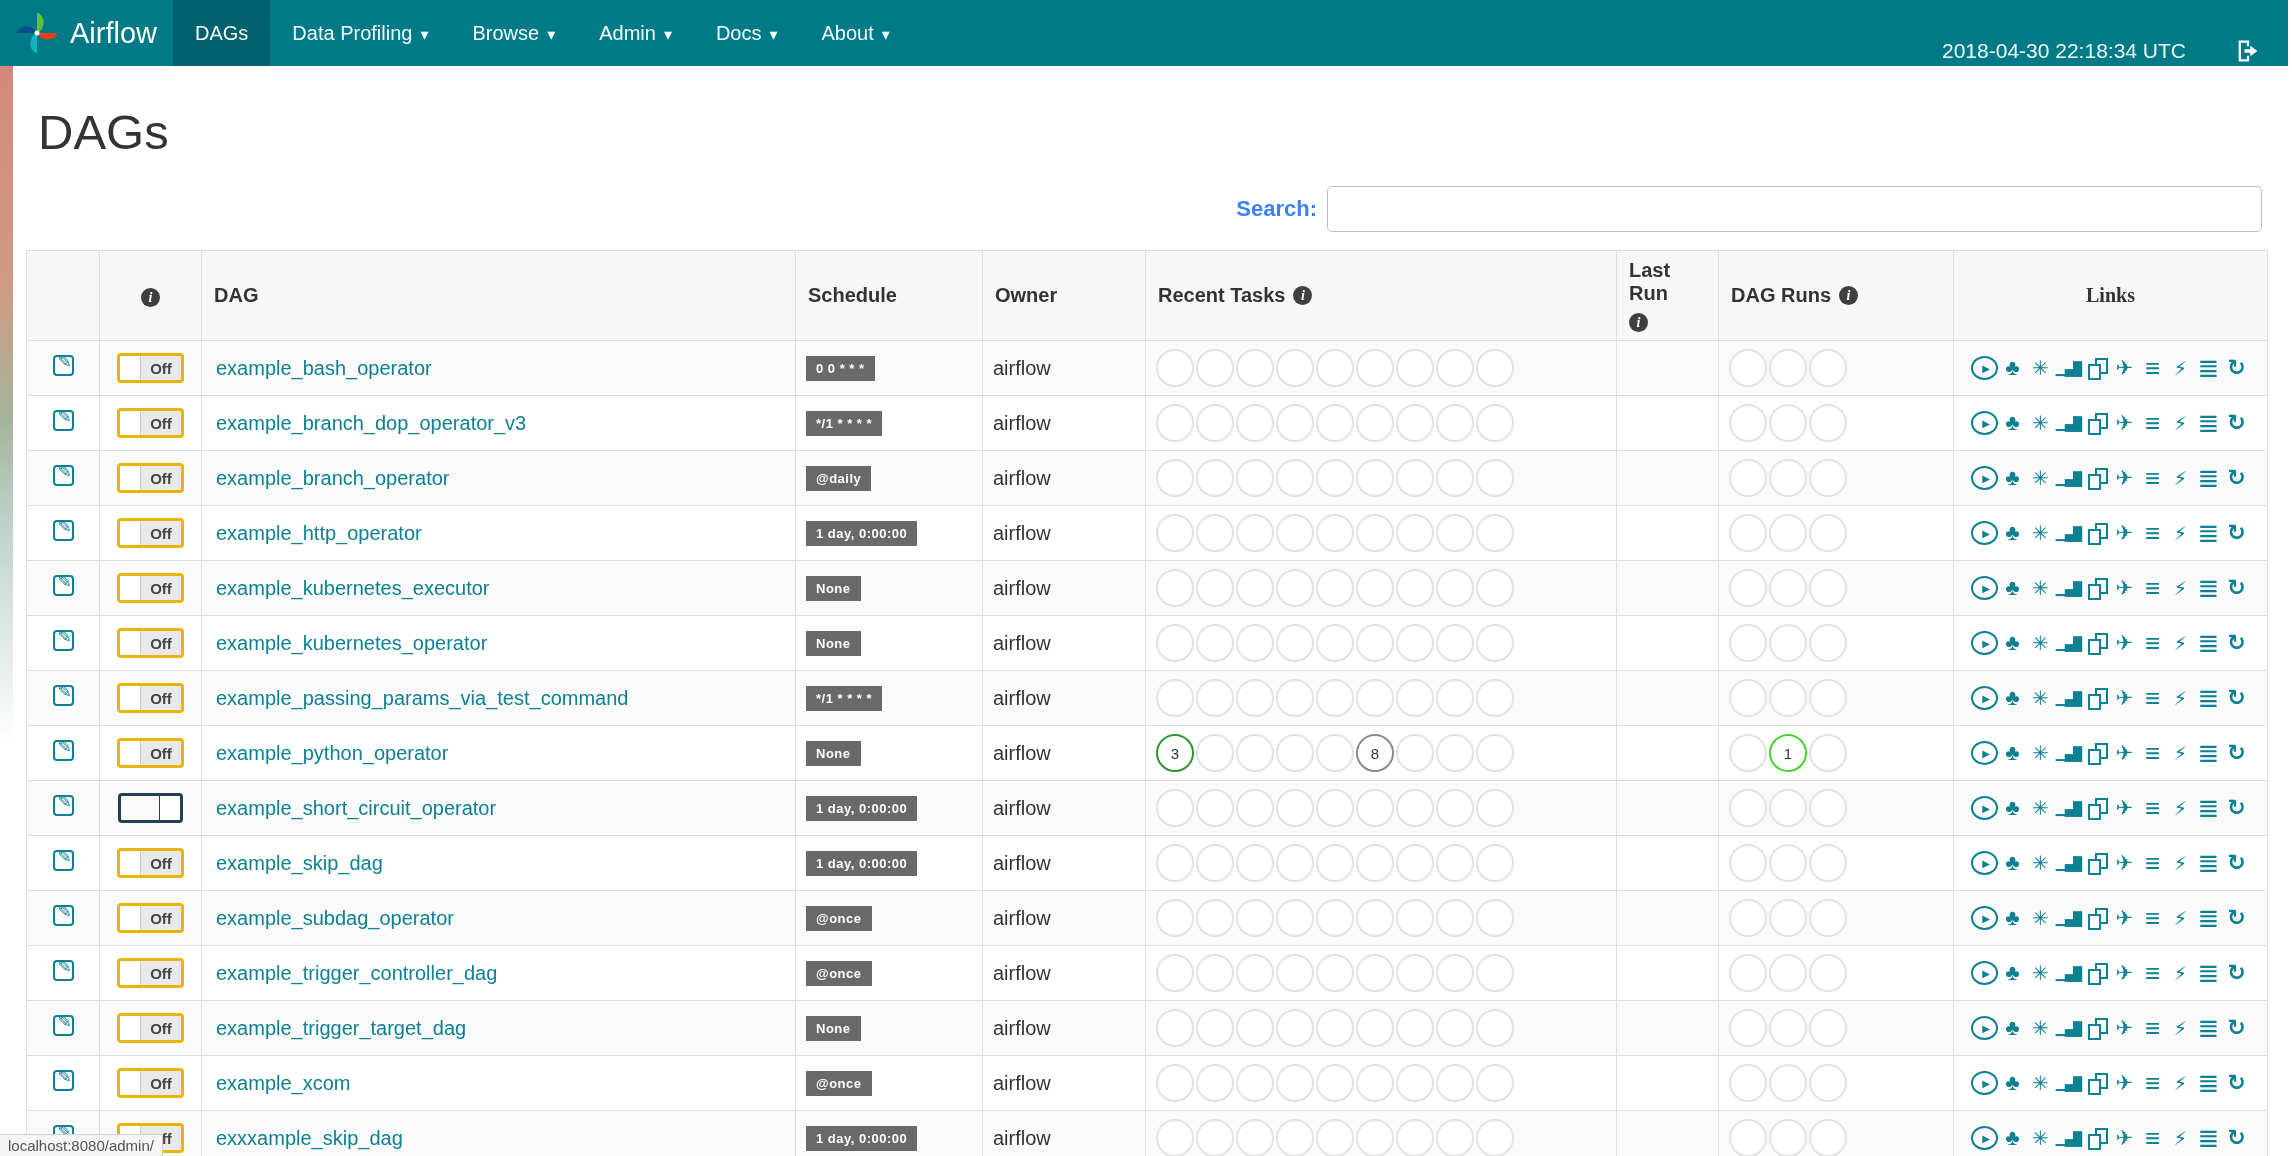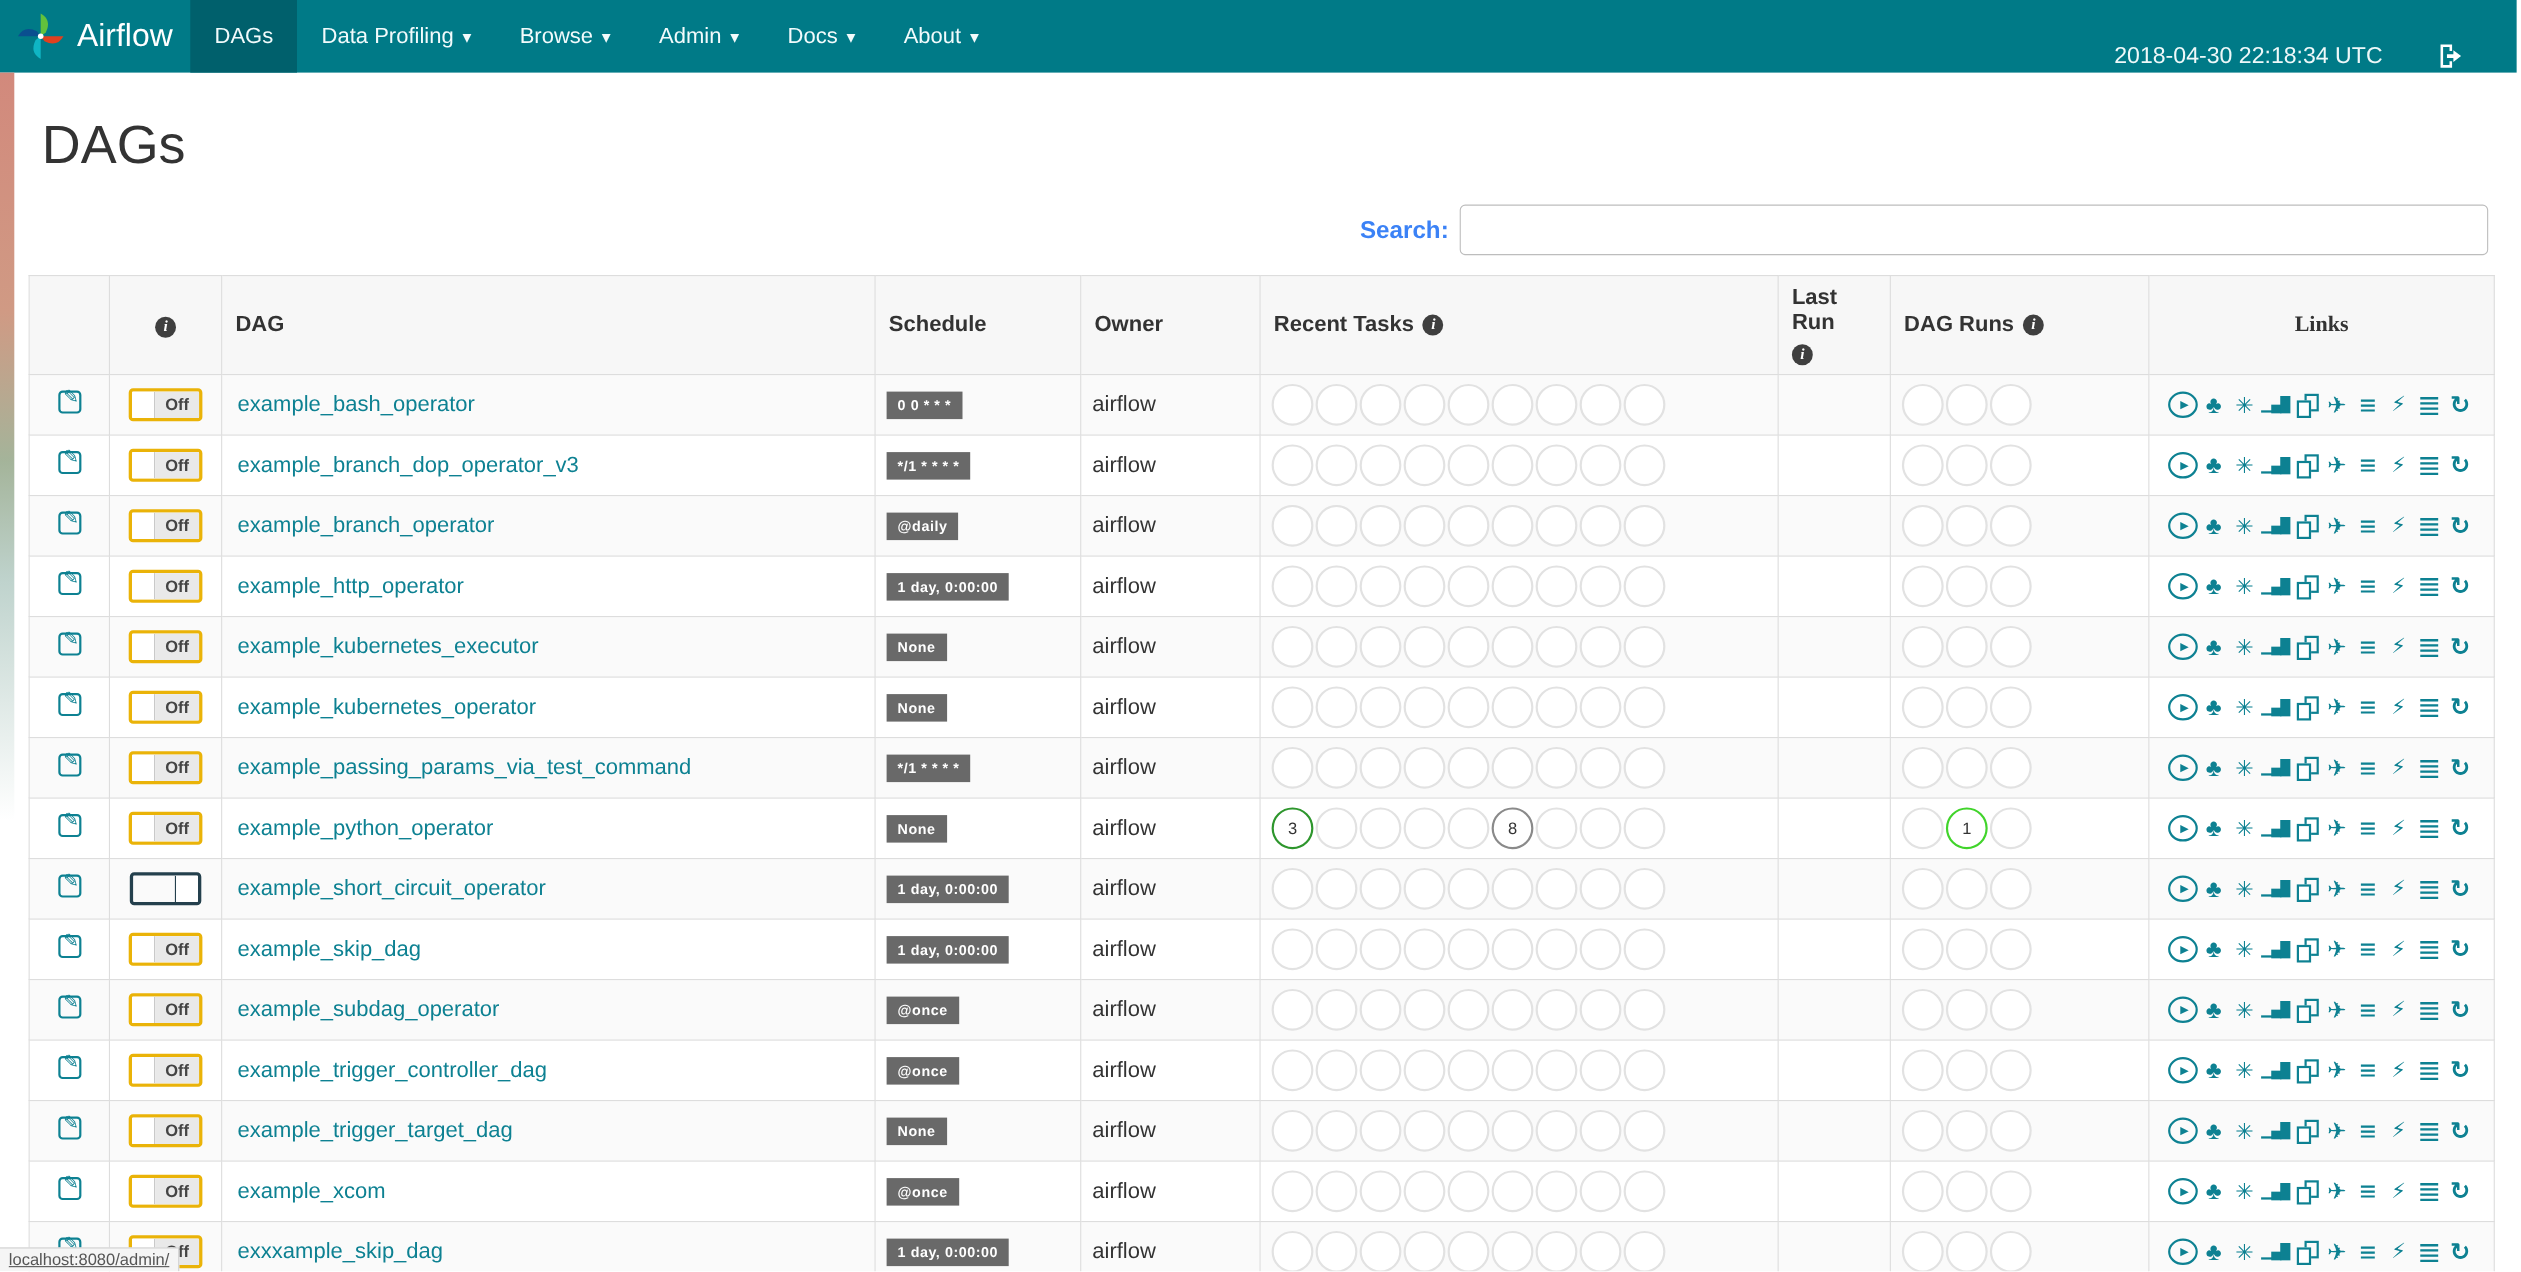--- a/index.html
+++ b/index.html
@@ -10,21 +10,21 @@
   
   .navbar { height:66px; background:#007a87; display:flex; align-items:stretch; color:#fff; }
   .brand { display:flex; align-items:center; gap:10px; padding:0 16px 0 14px; }
   .brand-logo { width:46px; height:46px; }
   .brand-name { font-size:29px; color:#fff; }
   .nav-items { display:flex; align-items:stretch; }
   .nav-item { display:flex; align-items:center; gap:8px; padding:0 22px; font-size:20px; color:#f2fbfc; cursor:pointer; }
   .nav-item.active { background:#00606c; }
   .caret { display:inline-block; }
   .caret::before { content:"▾"; font-size:16px; }
-  .nav-right { margin-left:auto; display:flex; align-items:center; gap:48px; padding-right:44px;margin-top:36px; }
+  .nav-right { margin-left:auto; display:flex; align-items:center; gap:48px; padding-right:24px;margin-top:36px; }
   .nav-clock { font-size:21px; color:#eef8f9; }
   .logout { width:30px; height:30px; cursor:pointer; display:flex; align-items:center; }
 
   
   .edge-stripe { position:absolute; left:0; top:66px; width:13px; height:680px;
     background:linear-gradient(180deg,#d2897c 0%,#d09a84 32%,#a4b49a 52%,#bfd3cd 68%,rgba(255,255,255,0) 100%); }
 
   
   .page-title { font-size:49px; font-weight:500; color:#333; margin:38px 0 0 38px; }
   .search-row { display:flex; align-items:center; justify-content:flex-end; margin:26px 26px 0 0; gap:10px; }
@@ -86,21 +86,21 @@
   .icon-task-tries::before { content:""; position:absolute; left:5px; top:10px; width:9px; height:12px; border:2px solid currentColor; background:#fff; z-index:1; }
   .icon-task-tries::after { content:""; position:absolute; left:12px; top:4px; width:9px; height:12px; border:2px solid currentColor; }
   .icon-landing-times::before { content:"✈"; font-size:21px; }
   .icon-gantt-view::before { content:"≡"; font-size:26px; font-weight:bold; }
   .icon-code-view::before { content:"⚡"; font-size:19px; }
   .icon-dag-details::before { content:"≣"; font-size:26px; }
   .icon-refresh::before { content:"↻"; font-size:22px; font-weight:bold; }
 
   
   .status-bar { position:absolute; left:0; bottom:0; background:#f5f5f5; border:1px solid #cfcfcf; border-left:none; border-bottom:none;
-    font-size:15px; color:#555; padding:2px 8px;text-decoration:underline; }
+    font-size:15px; color:#555; padding:2px 8px; }
 </style>
 </head>
 <body>
 
 <div class="app">
 
   <div class="navbar">
     <div class="brand">
       <svg class="brand-logo" viewBox="0 0 40 40">
         <path d="M20 20 L20 2 Q29 7 24 17 Z" fill="#62c13c"></path>

